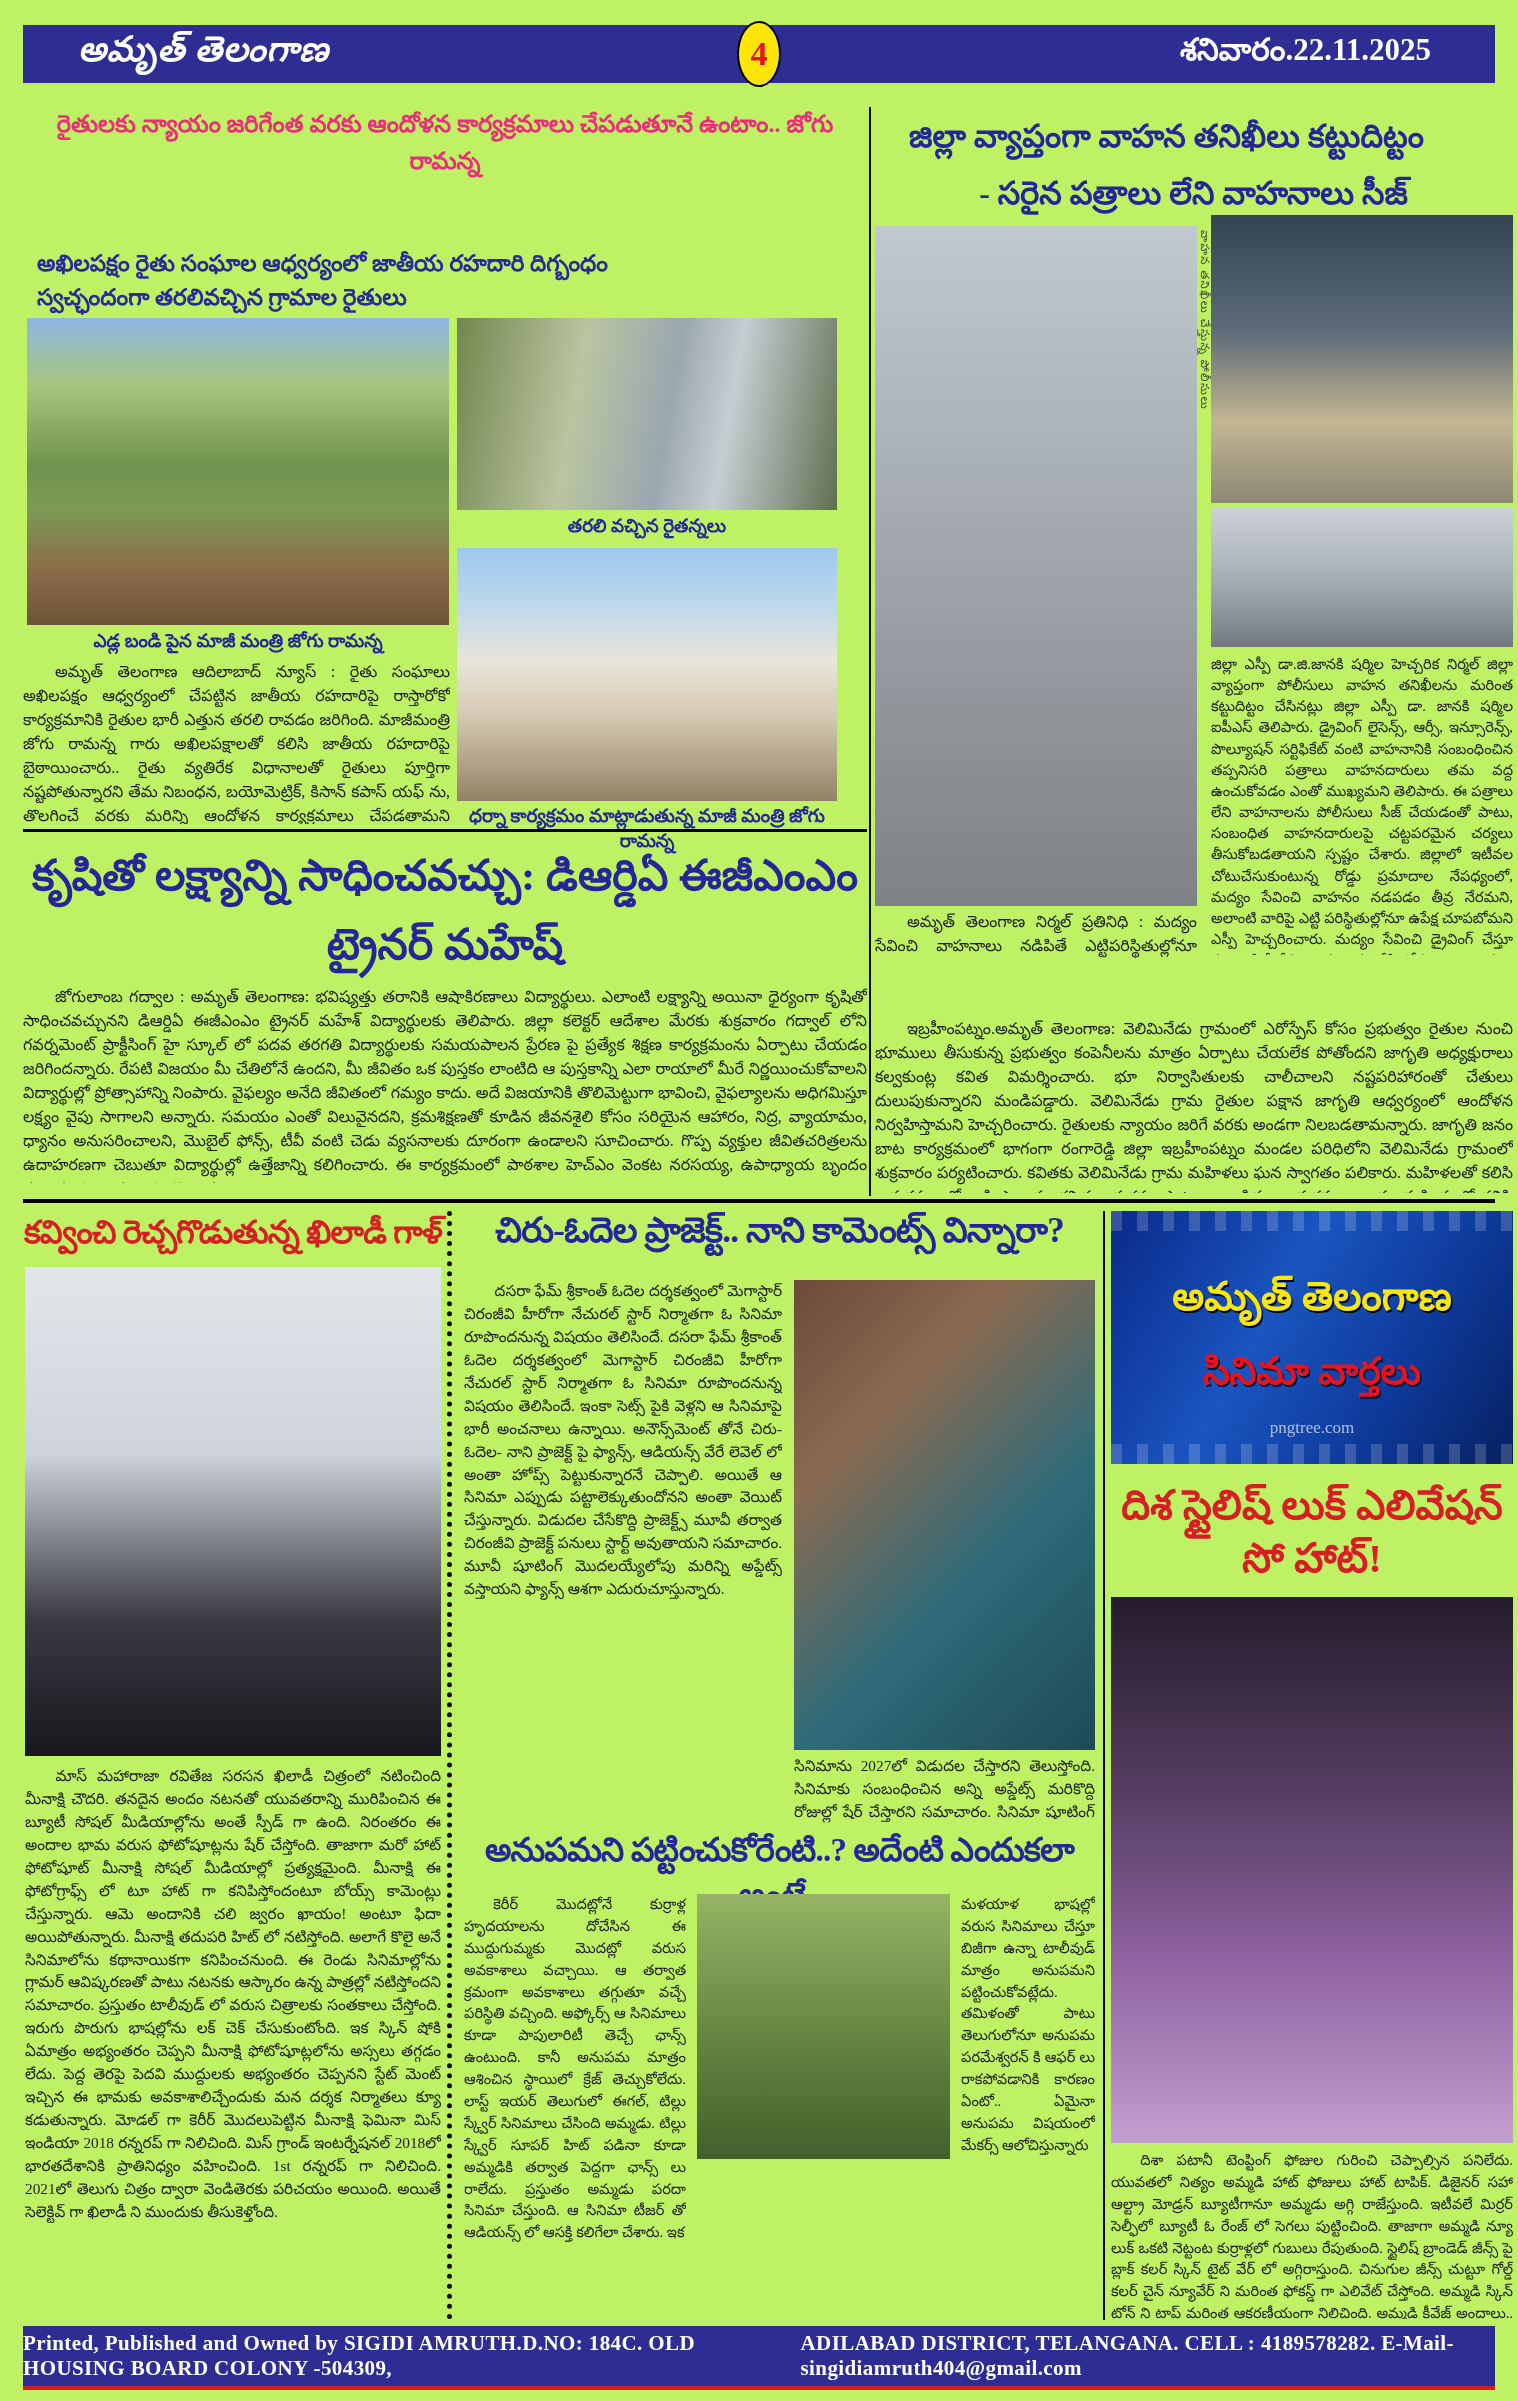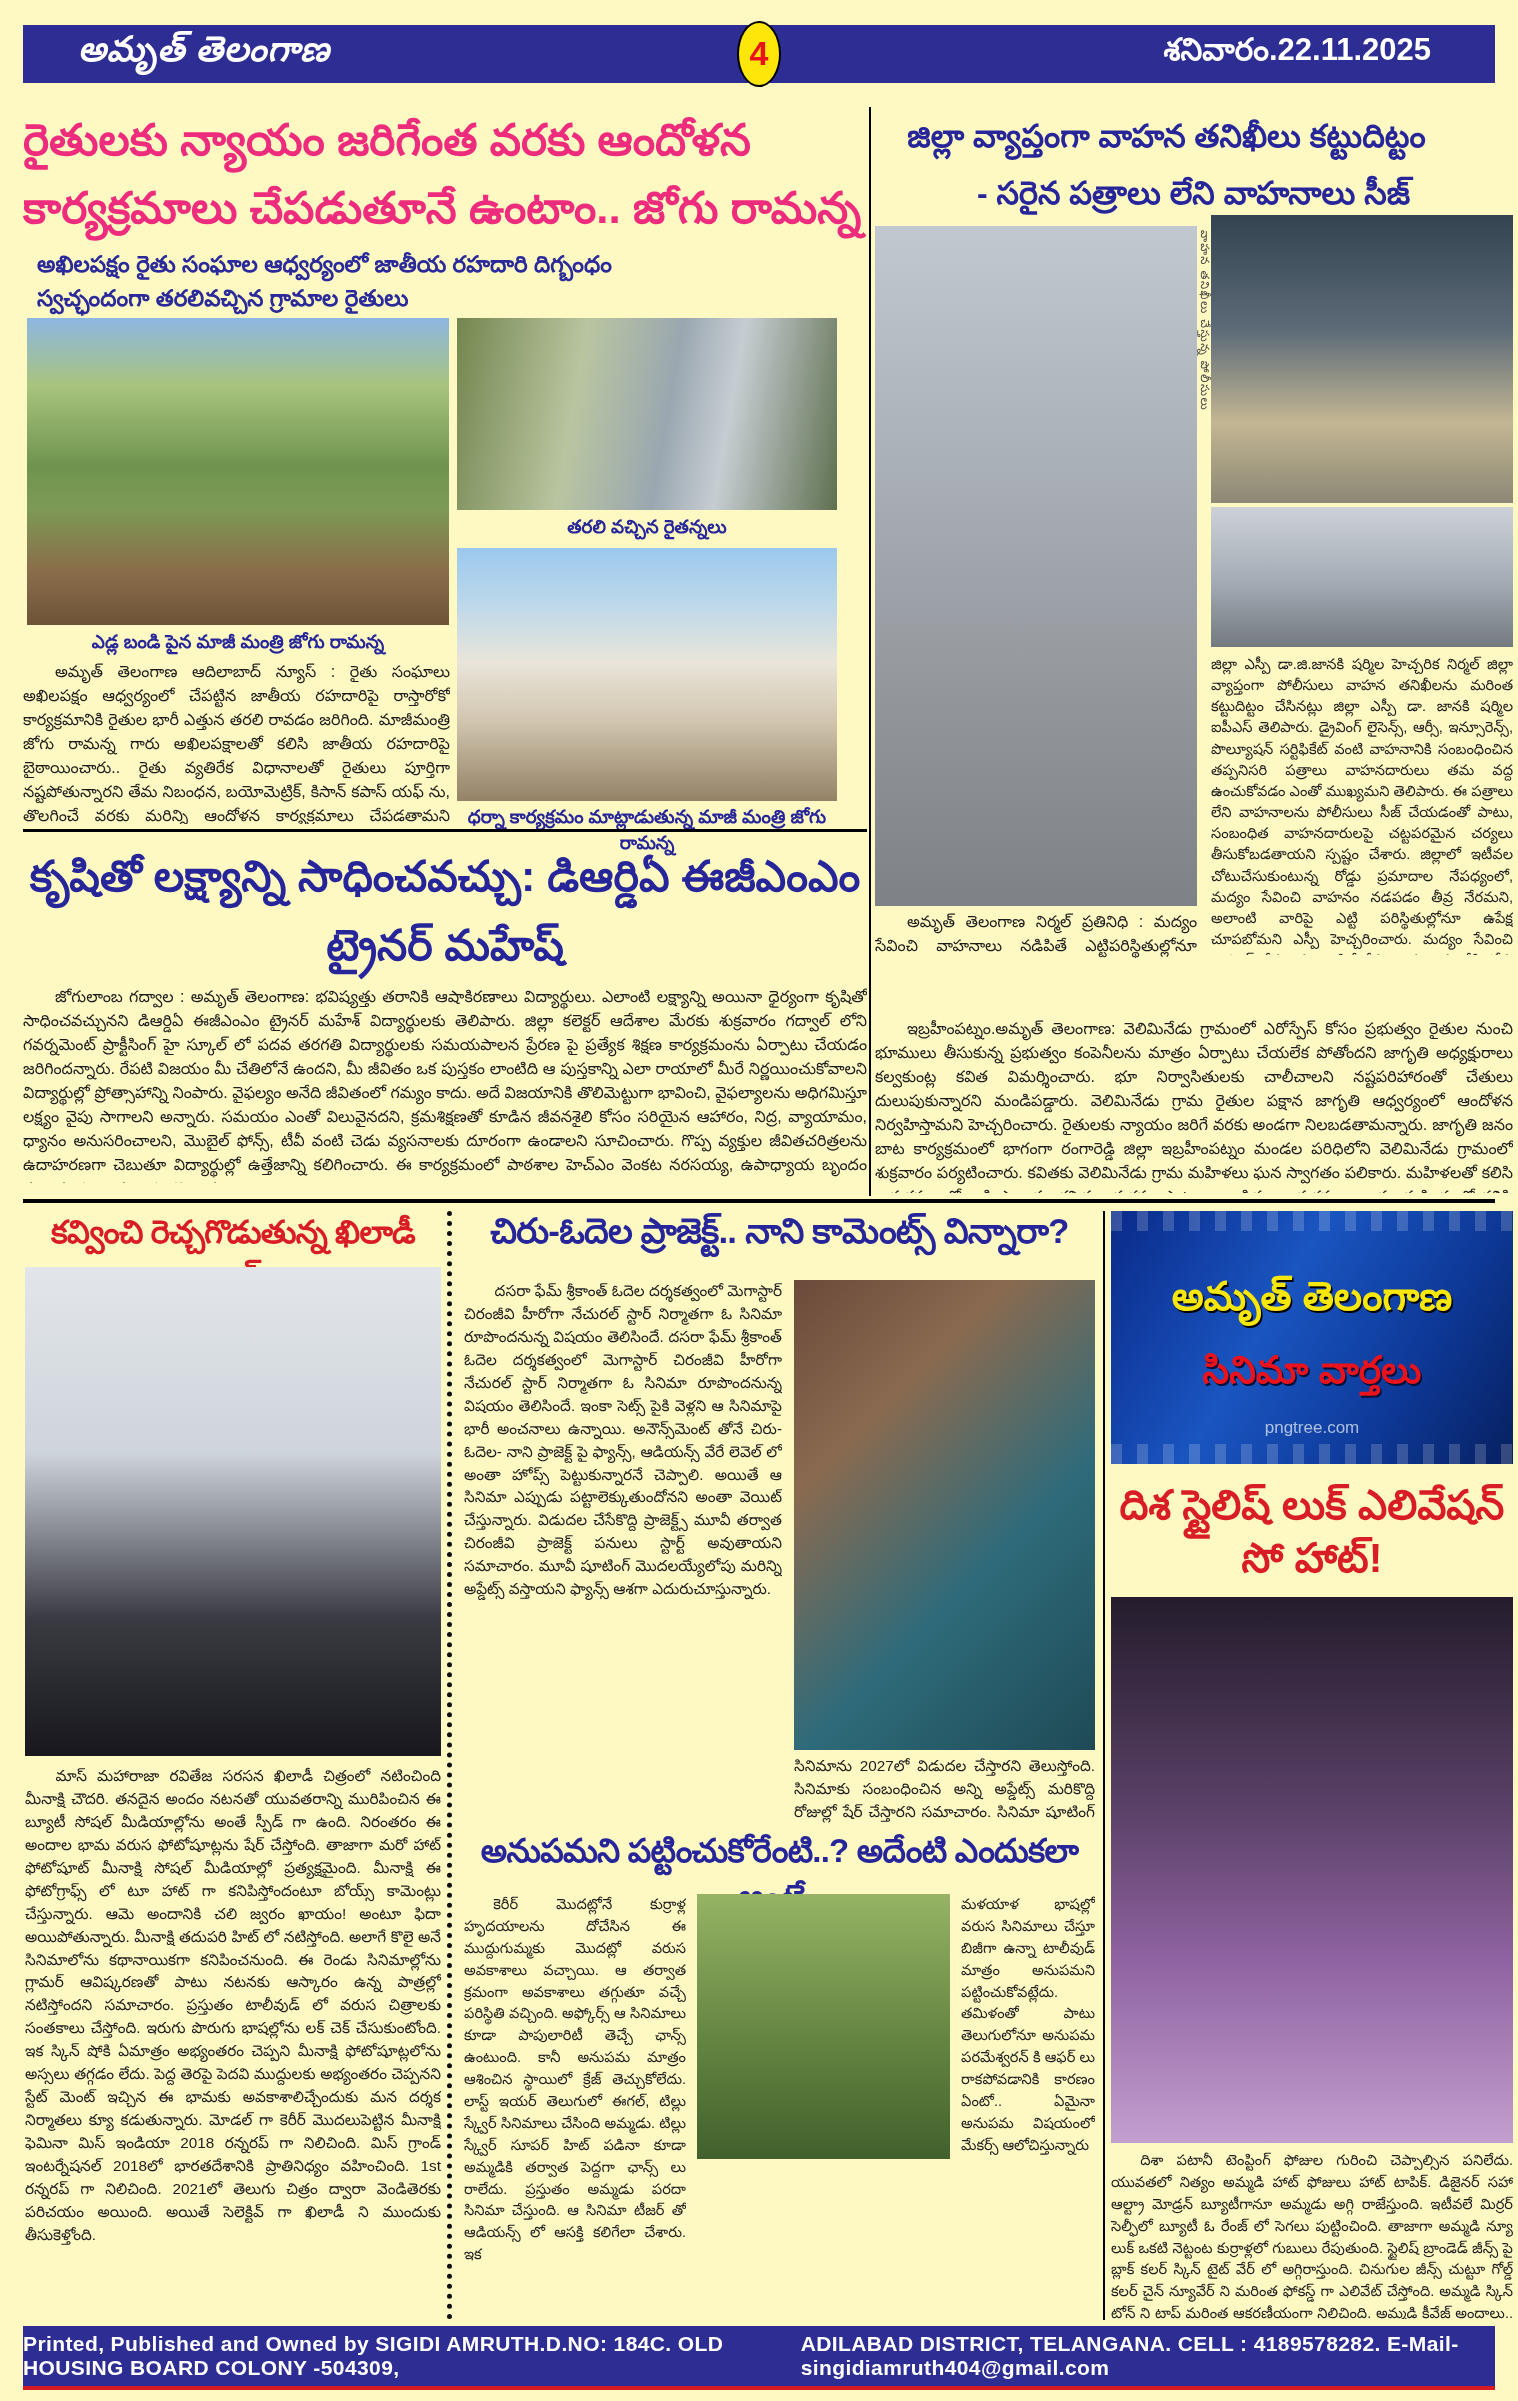--- a/index.html
+++ b/index.html
@@ -1,32 +1,32 @@
 <!DOCTYPE html>
 <html style="font-size:12.3px"><head>
 <meta charset="utf-8">
 <style>
   * { margin:0; padding:0; box-sizing:border-box; }
   html,body { background:#ffffff; }
   body { font-family:"Liberation Sans", sans-serif; }
-  .page { position:relative; width:1518px; height:2401px; background:#fef9c3; overflow:hidden; }
+  .page { position:relative; width:1518px; height:2401px; background:#bef264; overflow:hidden;font-family:Liberation Serif, serif; }
 
   
   .masthead { position:absolute; left:23px; top:24.6px; width:1472px; height:58px;
               background:#2d2d93; display:flex; align-items:center; }
   .mast-title { padding-left:55px; font-size:35px; font-weight:bold; font-style:italic; color:#ffffff; letter-spacing:0.8px; }
   .mast-oval { position:absolute; left:50%; top:-3.8px; transform:translateX(-50%);
                width:44px; height:66px; background:#ffe60a; border:2.3px solid #000;
                border-radius:50%; display:flex; align-items:center; justify-content:center; }
   .mast-page { color:#e8111c; font-size:34px; font-weight:800; }
   .mast-date { margin-left:auto; padding-right:64px; font-size:31px; font-weight:bold; color:#ffffff; }
 
   
   .abs { position:absolute; }
-  .hl-pink { color:#ee2c7e; font-weight:800; font-size:44px; line-height:1.55; }
+  .hl-pink { color:#ee2c7e; font-weight:800; text-align:center; font-size:24px; line-height:1.55; }
   .hl-blue { color:#26269a; font-weight:800; text-align:center; }
   .hl-red  { color:#d91d24; font-weight:800; text-align:center; }
   .subhead { color:#2a2a9a; font-weight:700; font-size:23px; line-height:1.5; }
   .caption { color:#26269a; font-weight:700; font-size:18.4px; text-align:center; }
   .body-txt { color:#1c1c1c; font-size:16px; line-height:1.5; text-align:justify; text-indent:2em; overflow:hidden; }
   .body-sm { font-size:14.6px; line-height:1.45; }
   .vline { position:absolute; background:#000; }
   .hline { position:absolute; background:#000; }
   .dotline { position:absolute; width:0; border-left:5.4px dotted #111; }
 

